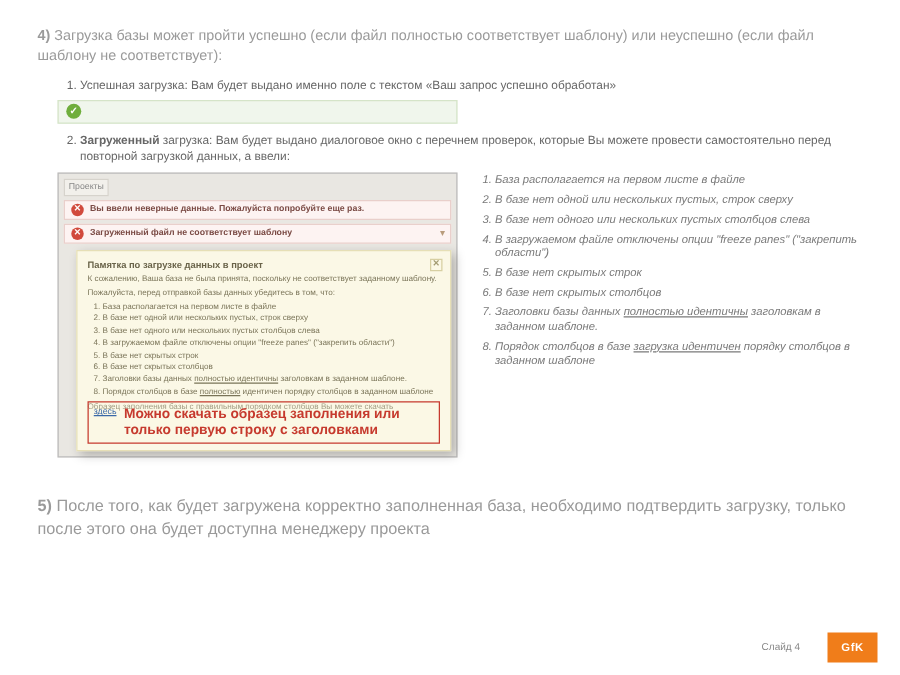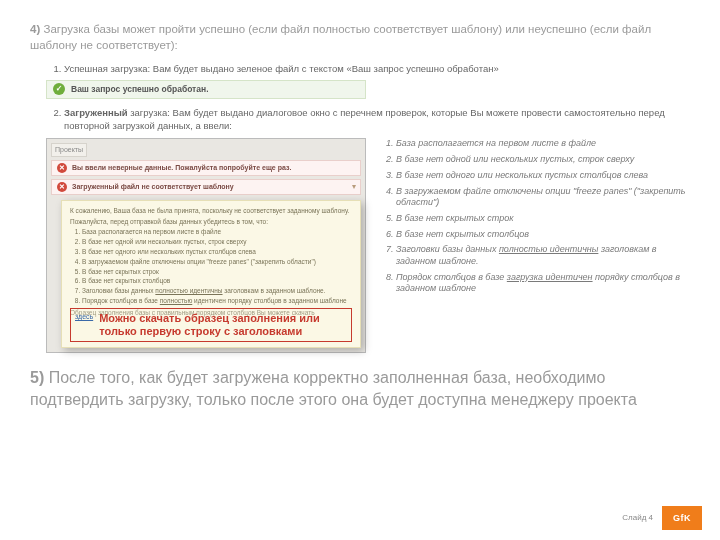--- a/index.html
+++ b/index.html
@@ -143,33 +143,33 @@
   }
   .checklist {
     flex: 1;
     font-size: 9px;
     color: #7a7a7a;
   }
   .checklist ol { list-style: decimal; margin-left: 16px; }
   .checklist ol li { margin-bottom: 4px; font-style: italic; line-height: 1.3; }
   .checklist .ul { text-decoration: underline; font-style: italic; }
   .sec5 {
-    margin-top: 14px;
-    font-size: 16px;
+    margin-top: 30px;
+    font-size: 13px;
     color: #9a9a9a;
     line-height: 1.35;
   }
   .sec5 .num { font-weight: bold; }
   .footer {
     position: absolute;
     right: 18px;
     bottom: 10px;
     display: flex;
     align-items: center;
-    gap: 9px;
+    gap: 22px;
   }
   .slide-num { font-size: 8px; color: #888; }
   .logo {
     width: 40px; height: 24px;
     background: #f07d1a;
     color: #fff;
     font-weight: bold;
     font-size: 9px;
     display: flex; align-items: center; justify-content: center;
     letter-spacing: 0.5px;
@@ -178,24 +178,23 @@
 </head>
 <body>
 
 <div class="section-heading">
   <span class="num">4)</span>
   <span>Загрузка базы может пройти успешно (если файл полностью соответствует шаблону) или неуспешно (если файл шаблону не соответствует):</span>
 </div>
 
 <ol class="outer">
   <li>
-    <span>Успешная загрузка: Вам будет выдано зеленое файл с текстом </span><span class="em">«Ваш запрос успешно обработан»</span>
+    <span>Успешная загрузка: Вам будет выдано именно поле с текстом </span><span class="em">«Ваш запрос успешно обработан»</span>
     <div class="success-bar">
       <span class="check">✓</span>
-      <span class="txt">Ваш запрос успешно обработан.</span>
     </div>
   </li>
   <li>
     <span class="bold">Загруженный</span><span> загрузка: Вам будет выдано диалоговое окно с перечнем проверок, которые Вы можете провести самостоятельно перед повторной загрузкой данных, а ввели:</span>
 
     <div class="two-col">
 
       <div class="shot">
         <div class="shot-tab">Проекты</div>
         <div class="err-row">
@@ -203,20 +202,24 @@
           <span class="t">Вы ввели неверные данные. Пожалуйста попробуйте еще раз.</span>
         </div>
         <div class="err-row alt">
           <span style="display:flex;gap:5px;align-items:center">
             <span class="x">✕</span>
             <span class="t">Загруженный файл не соответствует шаблону</span>
           </span>
           <span class="chev">▾</span>
         </div>
         <div class="memo">
+          <div class="memo-title">
+            <span>Памятка по загрузке данных в проект</span>
+            <span class="memo-close">✕</span>
+          </div>
           <p>К сожалению, Ваша база не была принята, поскольку не соответствует заданному шаблону.</p>
           <p>Пожалуйста, перед отправкой базы данных убедитесь в том, что:</p>
           <ol>
             <li>База располагается на первом листе в файле</li>
             <li>В базе нет одной или нескольких пустых, строк сверху</li>
             <li>В базе нет одного или нескольких пустых столбцов слева</li>
             <li>В загружаемом файле отключены опции "freeze panes" ("закрепить области")</li>
             <li>В базе нет скрытых строк</li>
             <li>В базе нет скрытых столбцов</li>
             <li>Заголовки базы данных <span class="ul">полностью идентичны</span> заголовкам в заданном шаблоне.</li>

